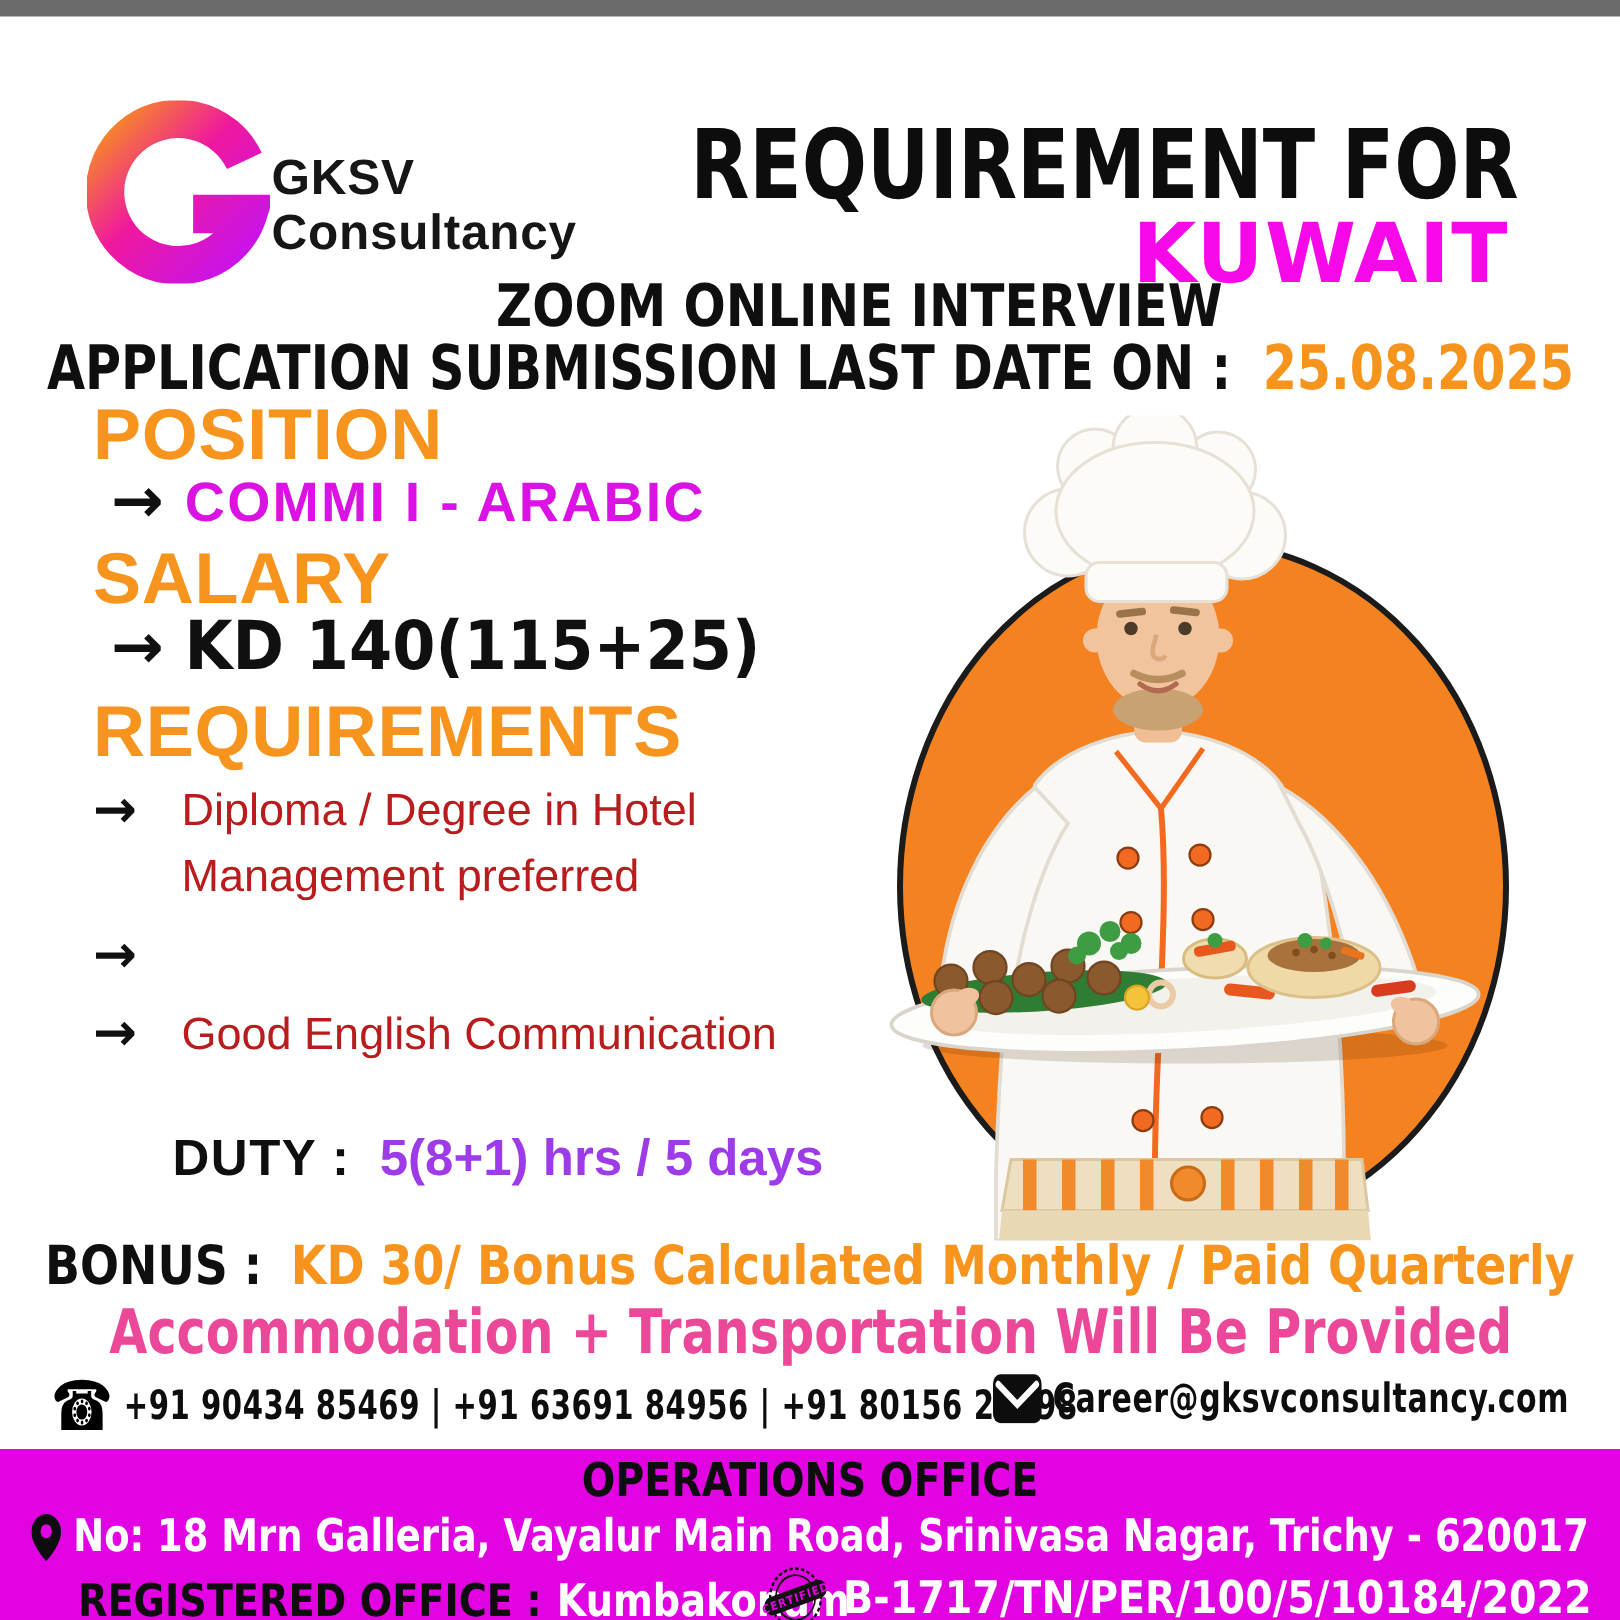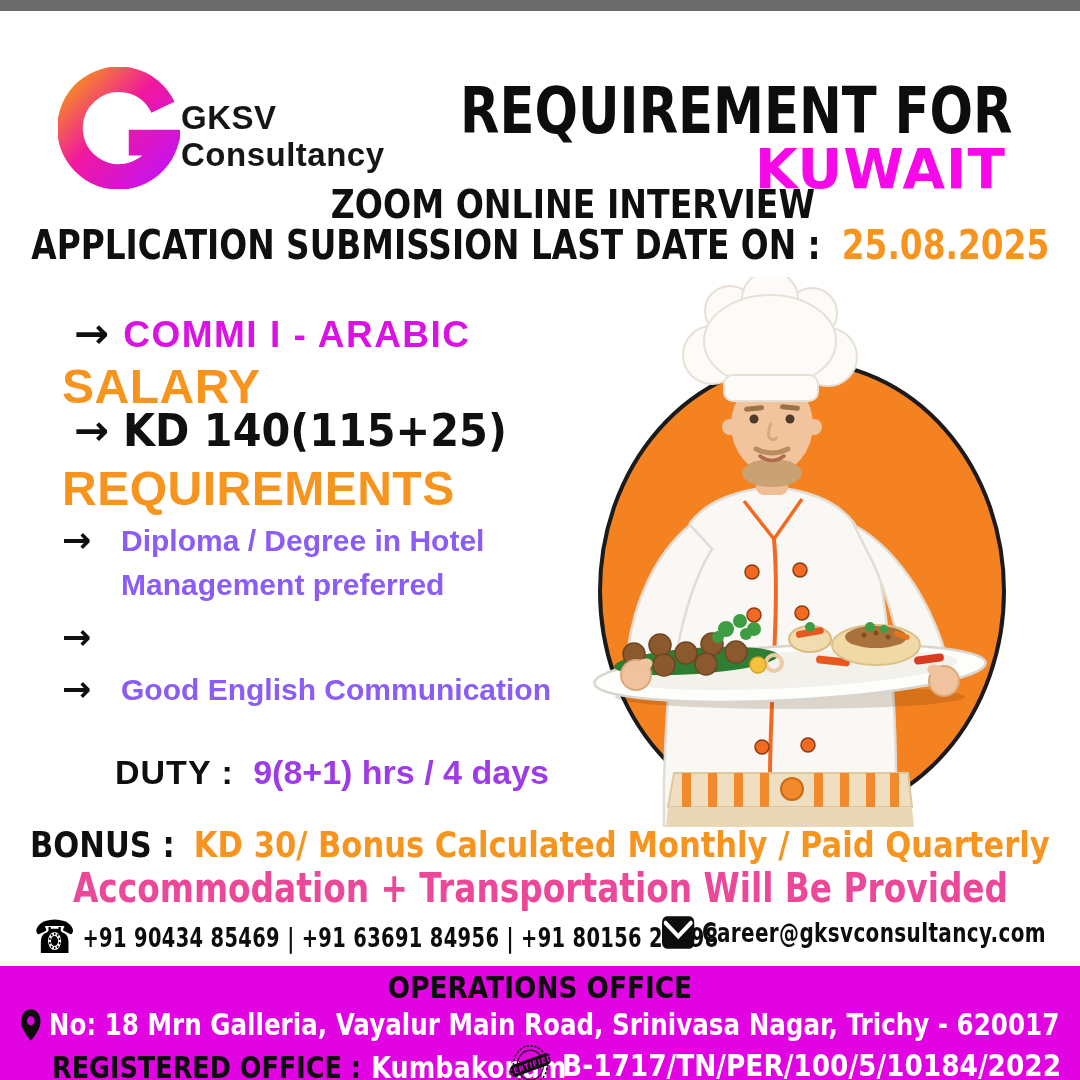--- a/index.html
+++ b/index.html
@@ -29,21 +29,21 @@
   .pos-h{top:256px;} .sal-h{top:352px;} .req-h{top:454px;}
   .arrow-line{position:absolute;display:flex;align-items:center;gap:14px;}
   .pos-v{left:74px;top:302px;}
   .sal-v{left:74px;top:397px;}
   .arrow{font-family:"DejaVu Sans",sans-serif;font-weight:700;font-size:42px;line-height:1;color:#101010;}
   .pos-value{font-weight:700;font-size:37px;line-height:1;color:#DB12E4;letter-spacing:1.5px;}
   .sal-value{font-family:"DejaVu Sans",sans-serif;font-weight:700;font-size:45px;line-height:1;color:#101010;}
   .req-list{position:absolute;left:62px;top:508px;width:548px;display:flex;flex-direction:column;gap:9px;}
   .req-item{display:flex;gap:15px;}
   .req-arrow{flex:0 0 44px;font-family:"DejaVu Sans",sans-serif;font-weight:700;font-size:35px;line-height:1.25;color:#101010;}
-  .req-text{font-weight:700;font-size:30px;line-height:1.46;color:#8b5cf6;}
+  .req-text{font-weight:400;font-size:30px;line-height:1.46;color:#b91c1c;}
   .duty{position:absolute;left:115px;top:744px;font-weight:700;font-size:34px;line-height:1;}
   .duty-label{color:#0f0f0f;letter-spacing:1px;}
   .duty-value{color:#9D3BE8;margin-left:10px;}
 
   
   .bonus{top:816px;font-family:"DejaVu Sans",sans-serif;font-weight:700;font-size:36px;line-height:1;}
   .bonus-label{color:#0f0f0f;} .bonus-value{color:#F7941D;margin-left:10px;}
   .perks{top:857px;font-family:"DejaVu Sans",sans-serif;font-weight:700;font-size:41px;line-height:1;color:#ec4899;}
 
   
@@ -204,20 +204,21 @@
   <div class="row-center interview">
     <span class="ib cx85">ZOOM ONLINE INTERVIEW</span>
   </div>
   <div class="row-center deadline">
     <span class="ib cx80">
       <span>APPLICATION SUBMISSION LAST DATE ON :</span>
       <span class="date">25.08.2025</span>
     </span>
   </div>
 
+  <div class="h-orange pos-h">POSITION</div>
   <div class="arrow-line pos-v">
     <span class="arrow">→</span>
     <span class="pos-value">COMMI I - ARABIC</span>
   </div>
 
   <div class="h-orange sal-h">SALARY</div>
   <div class="arrow-line sal-v">
     <span class="arrow">→</span>
     <span class="sal-value ib cx92 o-left">KD 140(115+25)</span>
   </div>
@@ -232,21 +233,21 @@
       <span class="req-arrow">→</span>
     </div>
     <div class="req-item">
       <span class="req-arrow">→</span>
       <div class="req-text">Good English Communication</div>
     </div>
   </div>
 
   <div class="duty">
     <span class="duty-label">DUTY :</span>
-    <span class="duty-value">9(8+1) hrs / 4 days</span>
+    <span class="duty-value">5(8+1) hrs / 5 days</span>
   </div>
 
   <div class="row-center bonus">
     <span class="ib cx85">
       <span class="bonus-label">BONUS :</span>
       <span class="bonus-value">KD 30/ Bonus Calculated Monthly / Paid Quarterly</span>
     </span>
   </div>
   <div class="row-center perks">
     <span class="ib cx80">Accommodation + Transportation Will Be Provided</span>

